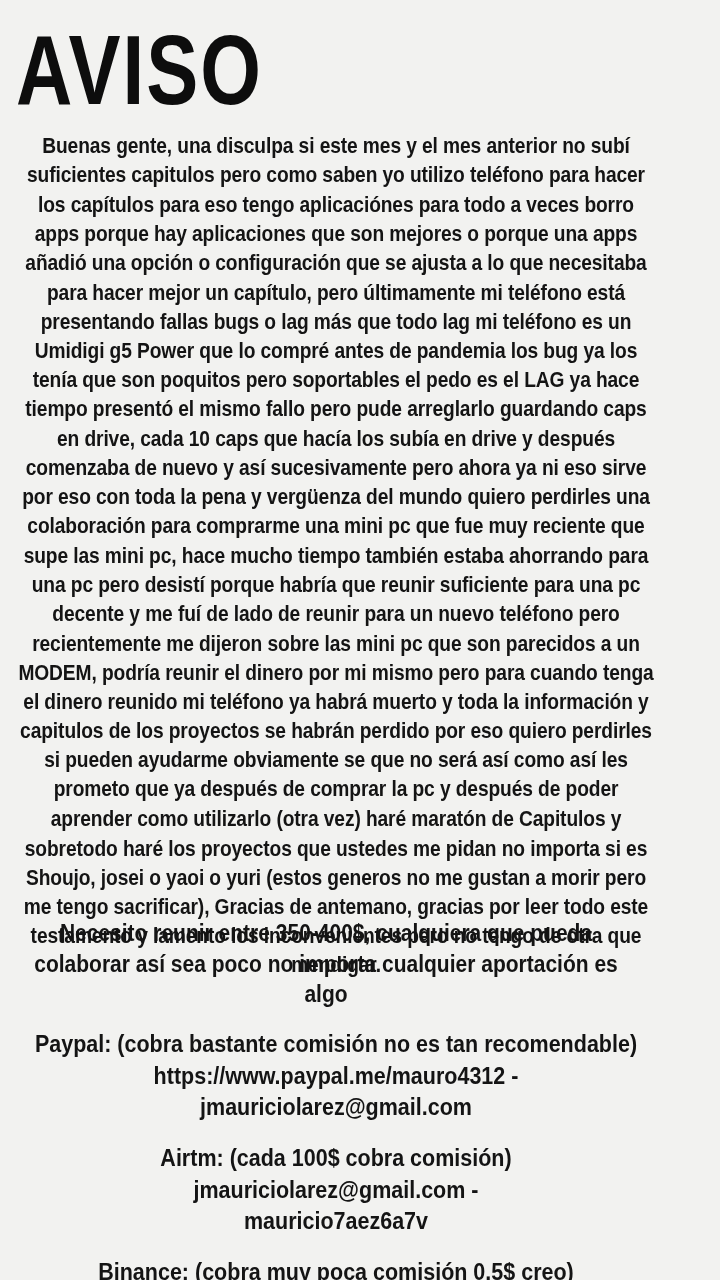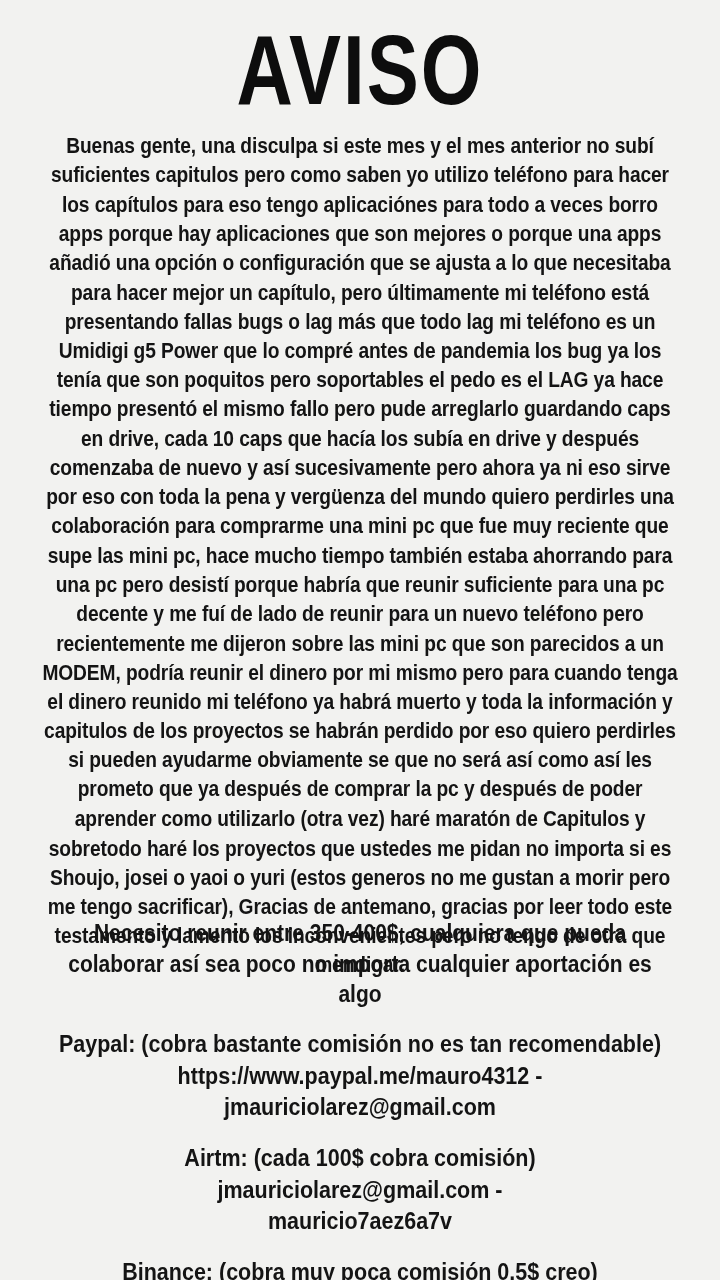--- a/index.html
+++ b/index.html
@@ -14,21 +14,21 @@
     color: #111111;
     overflow: hidden;
   }
   .page {
     width: 720px;
     height: 1280px;
     box-sizing: border-box;
     padding: 14px 16px 18px 16px;
     display: flex;
     flex-direction: column;
-    align-items: center;
+    align-items: flex-start;
   }
   .title {
     font-family: "Liberation Sans", sans-serif;
     font-weight: bold;
     font-size: 78px;
     line-height: 0.95;
     letter-spacing: 2px;
     text-align: center;
     margin: 10px 0 14px 0;
     color: #0d0d0d;

